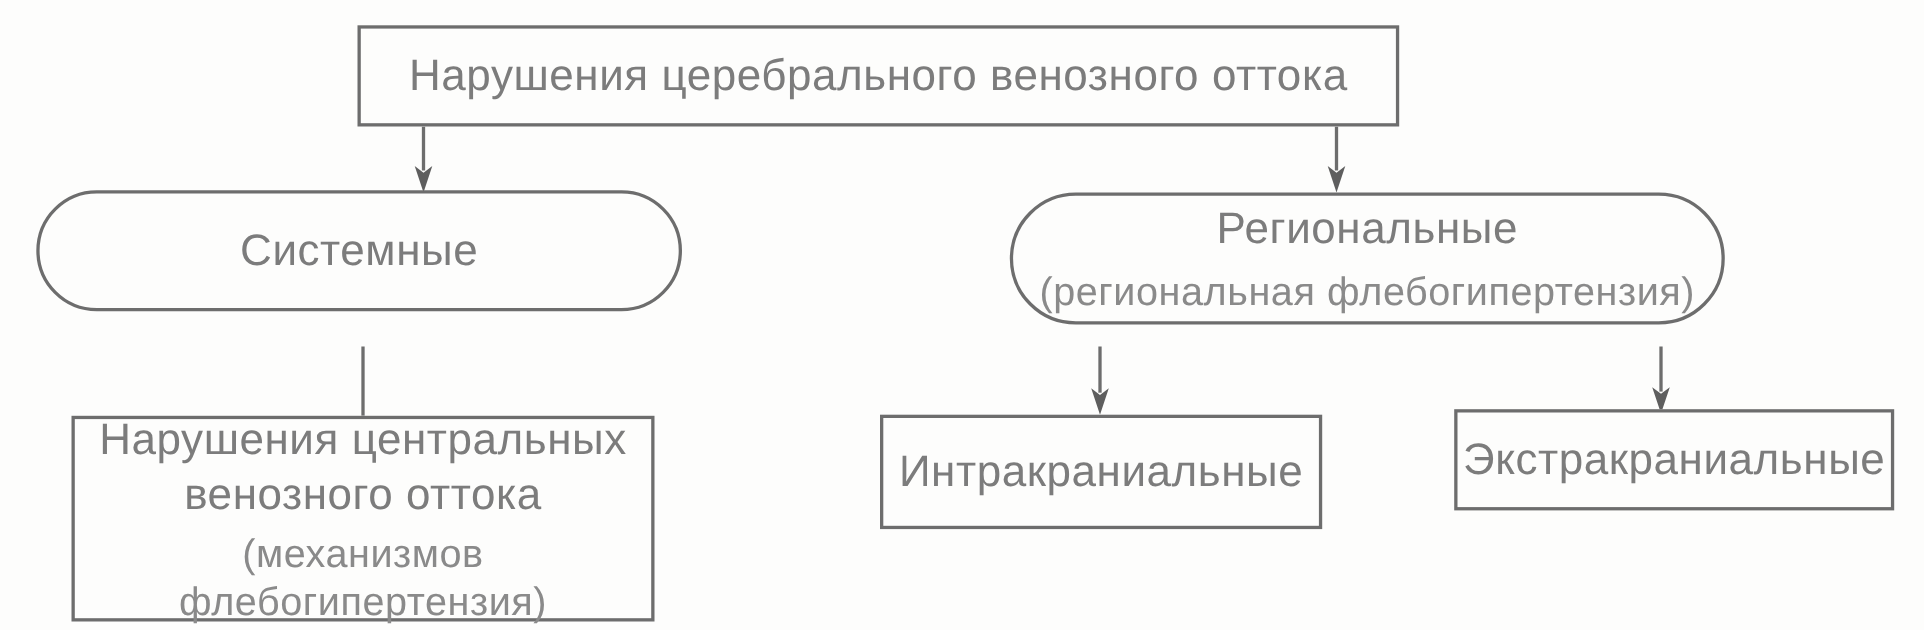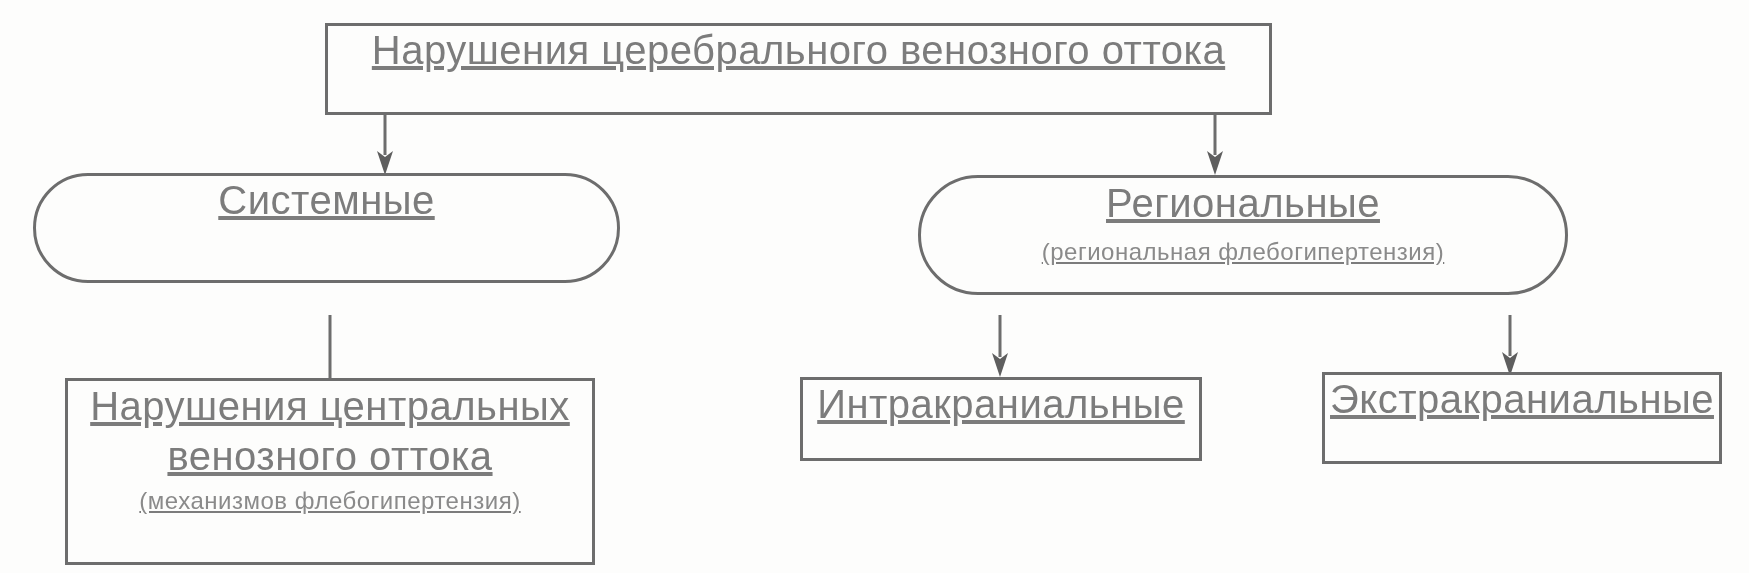--- a/index.html
+++ b/index.html
@@ -27,46 +27,45 @@
     width: 1749px; height: 573px;
     pointer-events: none;
   }
   .conn { stroke: var(--connector); stroke-width: 3; }
   .head { fill: var(--arrowhead); stroke: none; }
   .node {
     position: absolute;
     display: flex;
     flex-direction: column;
     align-items: center;
-    justify-content: flex-start;
+    justify-content: center;
     text-align: center;
     background: var(--bg);
     border: 3px solid var(--border);
     letter-spacing: 0.5px;
-    text-decoration: underline;
   }
   .node .label {
     font-size: 40px;
     line-height: 1.2;
     color: var(--text);
   }
   .node .note {
-    font-size: 24px;
+    font-size: 36px;
     line-height: 1.2;
     color: var(--subtext);
     margin-top: 10px;
   }
   .rect { border-radius: 0; }
   .stadium { border-radius: 75px; }
 
   .node-root      { left: 325px;  top: 23px;  width: 947px; height: 92px;  }
   .node-systemic  { left: 33px;   top: 173px; width: 587px; height: 110px; }
   .node-regional  { left: 918px;  top: 175px; width: 650px; height: 120px; }
   .node-central   { left: 65px;   top: 378px; width: 530px; height: 187px; }
-  .node-intra     { left: 800px;  top: 377px; width: 402px; height: 84px;  }
+  .node-intra     { left: 800px;  top: 377px; width: 402px; height: 104px;  }
   .node-extra     { left: 1322px; top: 372px; width: 400px; height: 92px;  }
 
   .node-regional .label, .node-central .label { line-height: 1.25; }
   .node-central .note { margin-top: 6px; }
 </style>
 </head>
 <body>
 
 <div class="canvas">
 

